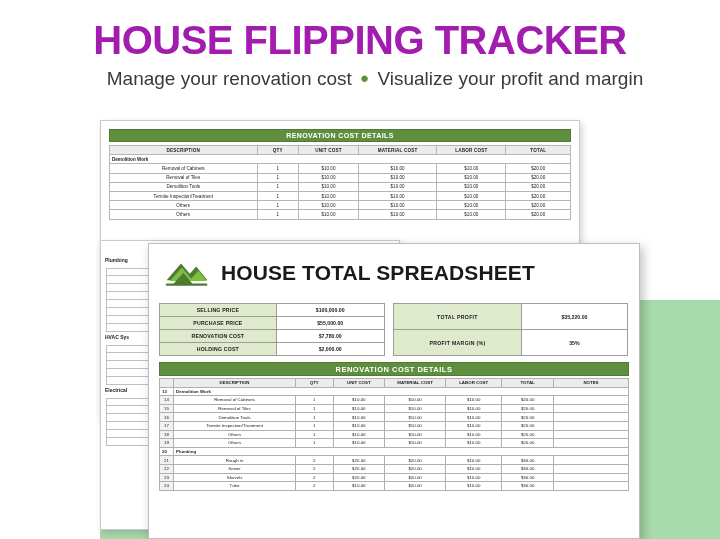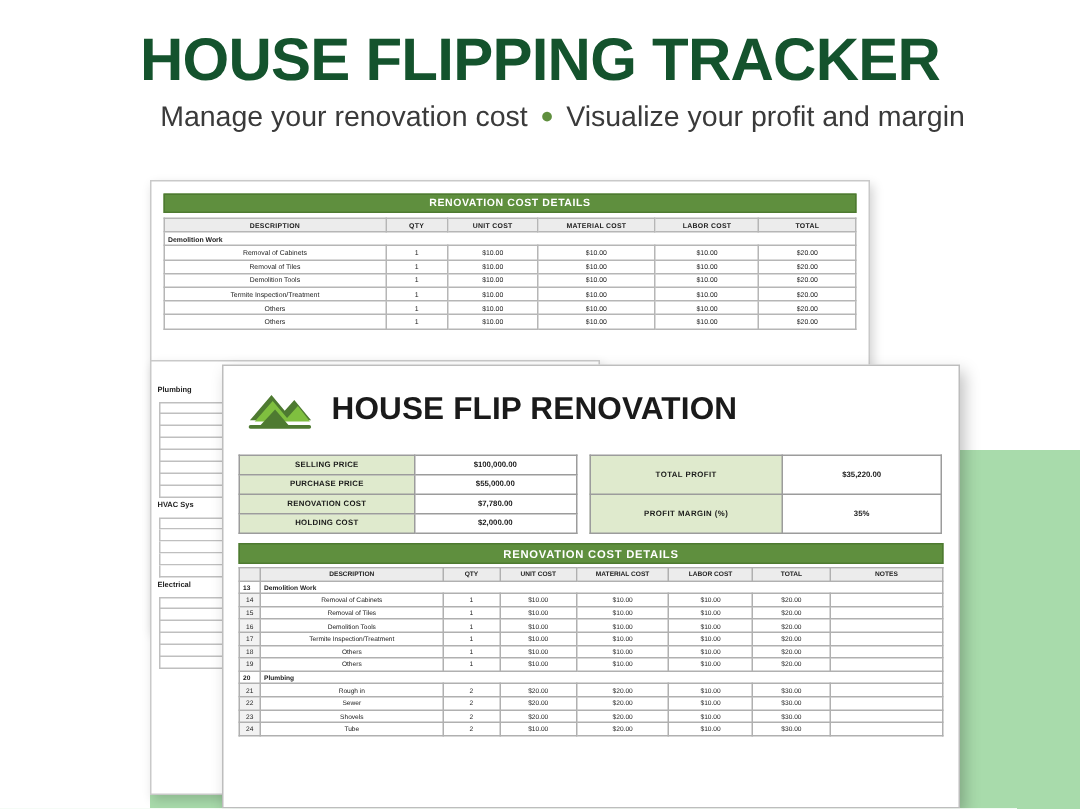--- a/index.html
+++ b/index.html
@@ -17,21 +17,21 @@
     overflow: hidden;
   }
   
   .title {
     position: absolute;
     top: 18px; left: 0; width: 720px;
     text-align: center;
     font-size: 40px;
     font-weight: bold;
     letter-spacing: -0.5px;
-    color: #14532d;
+    color: #a21caf;
     font-family: "Liberation Sans", sans-serif;
   }
   .subtitle {
     position: absolute;
     top: 68px; left: 0; width: 720px;
     text-align: center;
     font-size: 19px;
     color: #3a3a3a;
     font-weight: 400;
     margin-left: 15px;
@@ -359,21 +359,21 @@
   </div>
 
   <div class="sheet-front">
     <div class="front-head">
       <svg class="logo" viewBox="0 0 110 80">
         <path d="M4 58 L40 16 L62 42 L78 24 L106 58 Z" fill="#4e7a31"></path>
         <path d="M12 60 L42 26 L66 54 L84 34 L104 60 Z" fill="#7fbf3f"></path>
         <path d="M20 68 L46 40 L70 68 Z" fill="#4e7a31"></path>
         <rect x="2" y="66" width="104" height="6" rx="3" fill="#4e7a31"></rect>
       </svg>
-      <div class="front-title">HOUSE FLIP RENOVATION</div>
+      <div class="front-title">HOUSE TOTAL SPREADSHEET</div>
     </div>
 
 
     <div class="ov-wrap">
       <table class="ov" style="width:48%">
         <colgroup>
             <col style="width:52%">
             <col style="width:48%">
           </colgroup>
         <tbody>

